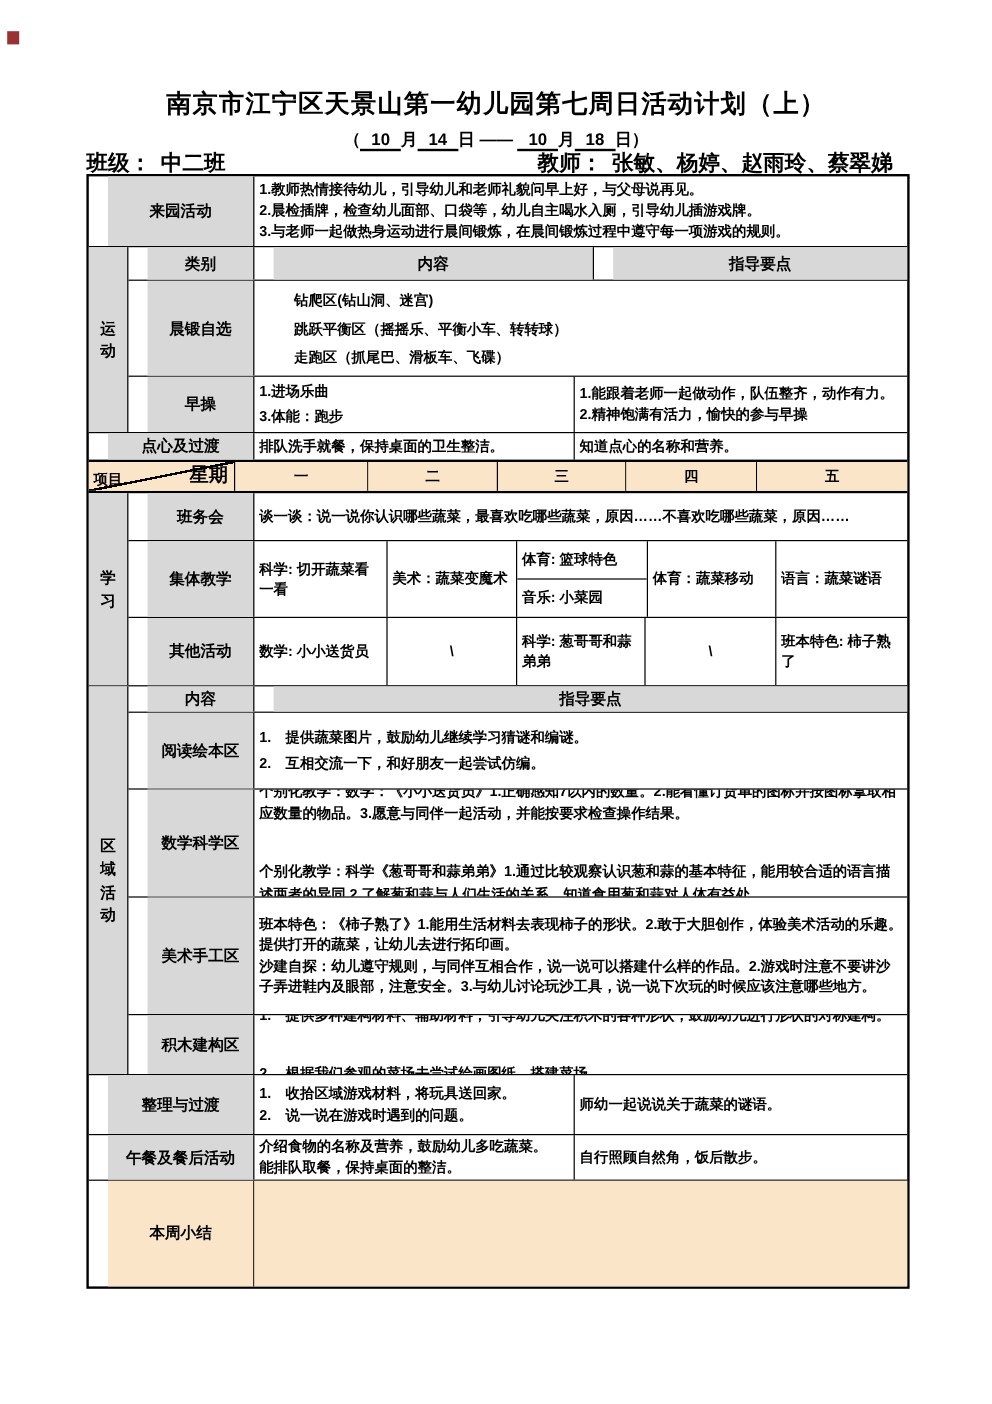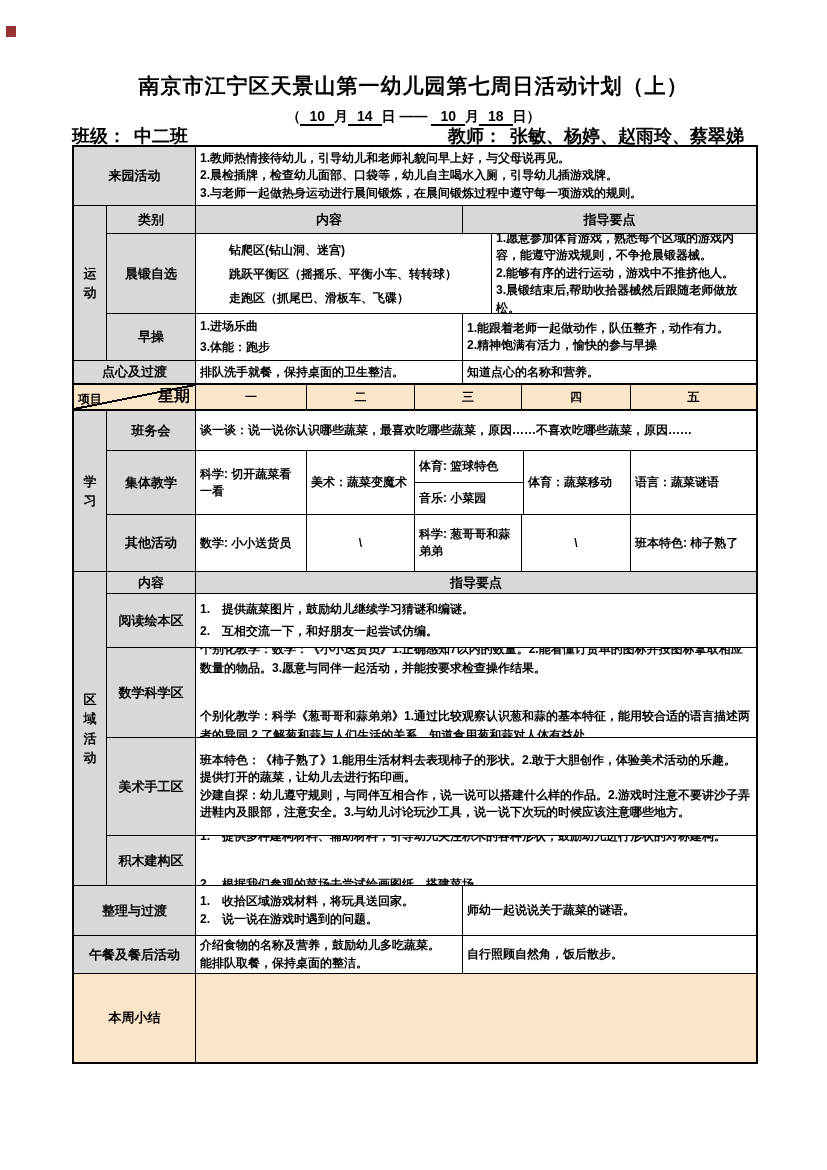--- a/index.html
+++ b/index.html
@@ -16,21 +16,21 @@
   .subtitle .num { border-bottom:2px solid #000; padding:0 9px; }
   .infoline { position:absolute; left:72px; top:124px; width:686px; display:flex; justify-content:space-between; font-size:18px; }
   .uline { border-bottom:2px solid #000; padding:0 14px 1px 8px; }
   .tbl { position:absolute; left:72px; top:145px; width:686px; border:2px solid #000; background:#fff; }
   .row { display:flex; width:100%; border-bottom:1px solid #000; }
   .row:last-child { border-bottom:none; }
   .cell { border-right:1px solid #000; overflow:hidden; padding:2px 4px; font-size:12px; }
   .cell:last-child { border-right:none; }
   .gray { background:#D8D8D8; }
   .peach { background:#FBE5C9; }
-  .lab { display:flex; align-items:center; justify-content:center; text-align:right; font-size:13px; }
+  .lab { display:flex; align-items:center; justify-content:center; text-align:right; font-size:13px;margin-left:16px; }
   .vlab { display:flex; align-items:center; justify-content:center; text-align:center; font-size:13px; word-break:break-all; line-height:1.5; }
   .ctr { display:flex; align-items:center; justify-content:center; text-align:center; }
   .w-lab { width:122px; flex:0 0 122px; }
   .w-c1 { width:33px; flex:0 0 33px; }
   .w-c2 { width:89px; flex:0 0 89px; }
   .w-cont { width:267px; flex:0 0 267px; }
   .w-pts { flex:1 1 auto; }
   .w-d1 { width:111px; flex:0 0 111px; }
   .w-d2 { width:108px; flex:0 0 108px; }
   .w-d3 { width:107px; flex:0 0 107px; }
@@ -99,25 +99,20 @@
         <div class="cell gray lab w-cont">内容</div>
         <div class="cell gray lab w-pts">指导要点</div>
       </div>
       <div class="row" style="height:80px">
         <div class="cell gray lab w-c2">晨锻自选</div>
         <div class="cell w-cont lines vc lh20">
           <div>钻爬区(钻山洞、迷宫)</div>
           <div>跳跃平衡区（摇摇乐、平衡小车、转转球）</div>
           <div>走跑区（抓尾巴、滑板车、飞碟）</div>
         </div>
-        <div class="cell w-pts lines vc lh14">
-          <div>1.愿意参加体育游戏，熟悉每个区域的游戏内容，能遵守游戏规则，不争抢晨锻器械。</div>
-          <div>2.能够有序的进行运动，游戏中不推挤他人。</div>
-          <div>3.晨锻结束后,帮助收拾器械然后跟随老师做放松。</div>
-        </div>
       </div>
       <div class="row" style="height:46px">
         <div class="cell gray lab w-c2">早操</div>
         <div class="cell w-cont zc-grid">
           <div class="zc-col a lines">
             <div>1.进场乐曲</div>
             <div>3.体能：跑步</div>
           </div>
           <div class="zc-col b lines">
             <div>2.早操：当哈利遇到HONEY</div>
@@ -179,21 +174,21 @@
     </div>
   </div>
 
   <div class="sect">
     <div class="cell gray vlab w-c1" style="border-right:1px solid #000">区域活动</div>
     <div class="sect-rows">
       <div class="row" style="height:22px">
         <div class="cell gray lab w-c2">内容</div>
         <div class="cell gray lab w-pts">指导要点</div>
       </div>
-      <div class="row" style="height:54px">
+      <div class="row" style="height:64px">
         <div class="cell gray lab w-c2">阅读绘本区</div>
         <div class="cell w-pts lines vc lh18">
           <div>1.　提供蔬菜图片，鼓励幼儿继续学习猜谜和编谜。</div>
           <div>2.　互相交流一下，和好朋友一起尝试仿编。</div>
         </div>
       </div>
       <div class="row" style="height:90px">
         <div class="cell gray lab w-c2">数学科学区</div>
         <div class="cell w-pts lines vc lh16">
           <div>个别化教学：数学：《小小送货员》1.正确感知7以内的数量。2.能看懂订货单的图标并按图标拿取相应数量的物品。3.愿意与同伴一起活动，并能按要求检查操作结果。</div>

